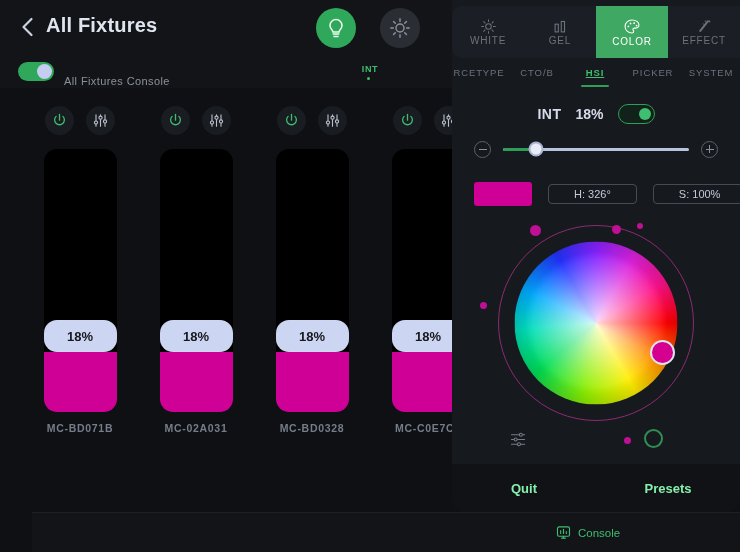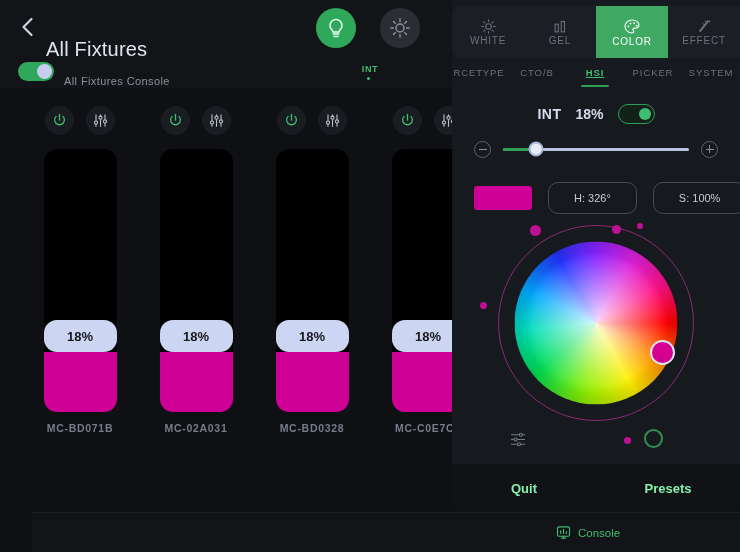--- a/index.html
+++ b/index.html
@@ -16,23 +16,22 @@
     position: absolute; left: 0; top: 0; width: 740px; height: 88px;
     background: #121417;
   }
   .back-chevron {
     position: absolute; left: 14px; top: 14px; width: 26px; height: 26px;
     display: flex; align-items: center; justify-content: center;
     color: #ccd3e0;
   }
   .page-title {
     position: absolute; left: 46px; top: 14px;
-    font-size: 20px; font-weight: normal; color: #dfe4ee;
+    font-size: 20px; font-weight: bold; color: #dfe4ee;
     letter-spacing: .2px;
-    margin-top: 24px;
   }
   .toggle-row { position: absolute; left: 18px; top: 55px; display: flex; align-items: center; gap: 10px; }
   .switch {
     width: 36px; height: 19px; border-radius: 10px; background: #2fa85c;
     position: relative; flex: none;
   }
   .switch .knob {
     position: absolute; right: 2px; top: 2px; width: 15px; height: 15px;
     border-radius: 50%; background: #c5cef0;
   }
@@ -151,21 +150,21 @@
   .track .fill { position: absolute; left: 0; top: 0; width: 18%; height: 3px; background: #2f9f57; border-radius: 2px; }
   .track .knob {
     position: absolute; left: 18%; top: 50%; transform: translate(-50%, -50%);
     width: 15px; height: 15px; border-radius: 50%;
     background: #e8ecf7; border: 2.5px solid #aab4d2;
   }
 
   .chips { position: absolute; left: 0; top: 182px; width: 288px; display: flex; align-items: center; gap: 16px; padding: 0 22px; }
   .swatch { width: 58px; height: 24px; border-radius: 3px; background: #cf0096; flex: none; }
   .chip {
-    flex: none; min-width: 66px; height: 32px; border-radius: 10px;
+    flex: none; min-width: 66px; height: 20px; border-radius: 4px;
     border: 1px solid #464c57; display: flex; align-items: center; justify-content: center;
     font-size: 11px; color: #c3cad8; padding: 0 25px;
   }
 
   
   .wheel-wrap { position: absolute; left: 0; top: 218px; width: 288px; height: 210px; }
   .ring {
     position: absolute; left: 50%; top: 50%; transform: translate(-50%,-50%);
     width: 196px; height: 196px; border-radius: 50%;
     border: 1px solid #8c2a72;

